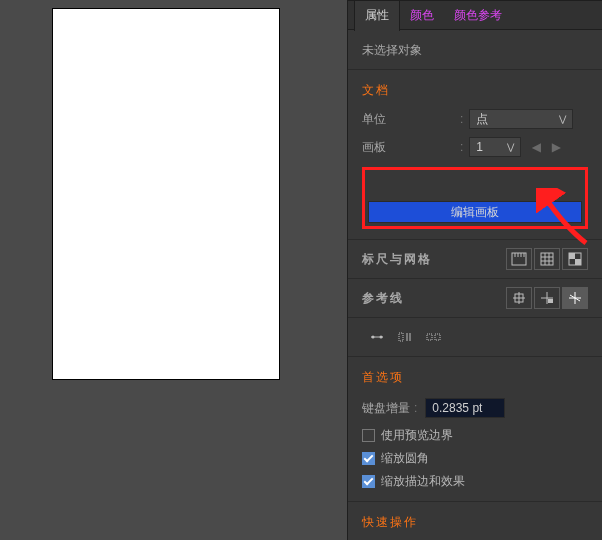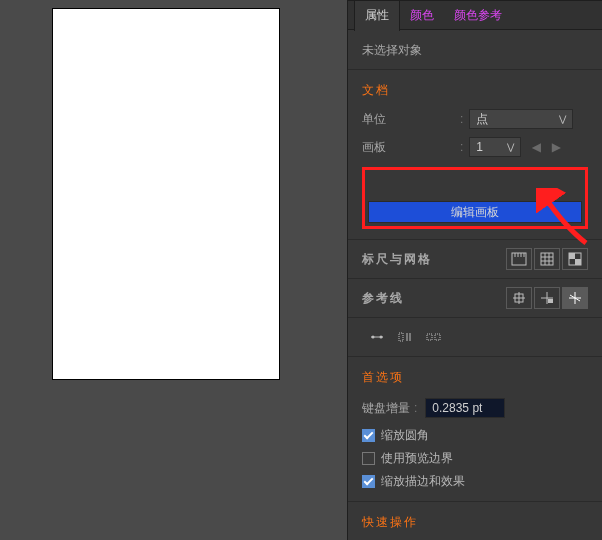--- a/index.html
+++ b/index.html
@@ -235,26 +235,26 @@
 
   <div class="kb-row">
     <span class="kb-label">键盘增量</span>
     <span class="sep" style="margin:0 2px 0 4px">:</span>
     <div class="kb-input">
       <span>0.2835 pt</span>
     </div>
   </div>
 
   <div class="chk-row">
+    <div class="chkbox"></div>
+    <span>使用预览边界</span>
+  </div>
+  <div class="chk-row">
     <div class="chkbox checked"></div>
     <span>缩放圆角</span>
-  </div>
-  <div class="chk-row">
-    <div class="chkbox"></div>
-    <span>使用预览边界</span>
   </div>
   <div class="chk-row">
     <div class="chkbox checked"></div>
     <span>缩放描边和效果</span>
   </div>
 
   <div class="divider" style="margin-top:8px"></div>
 
   <div class="section-title">快速操作</div>
 

